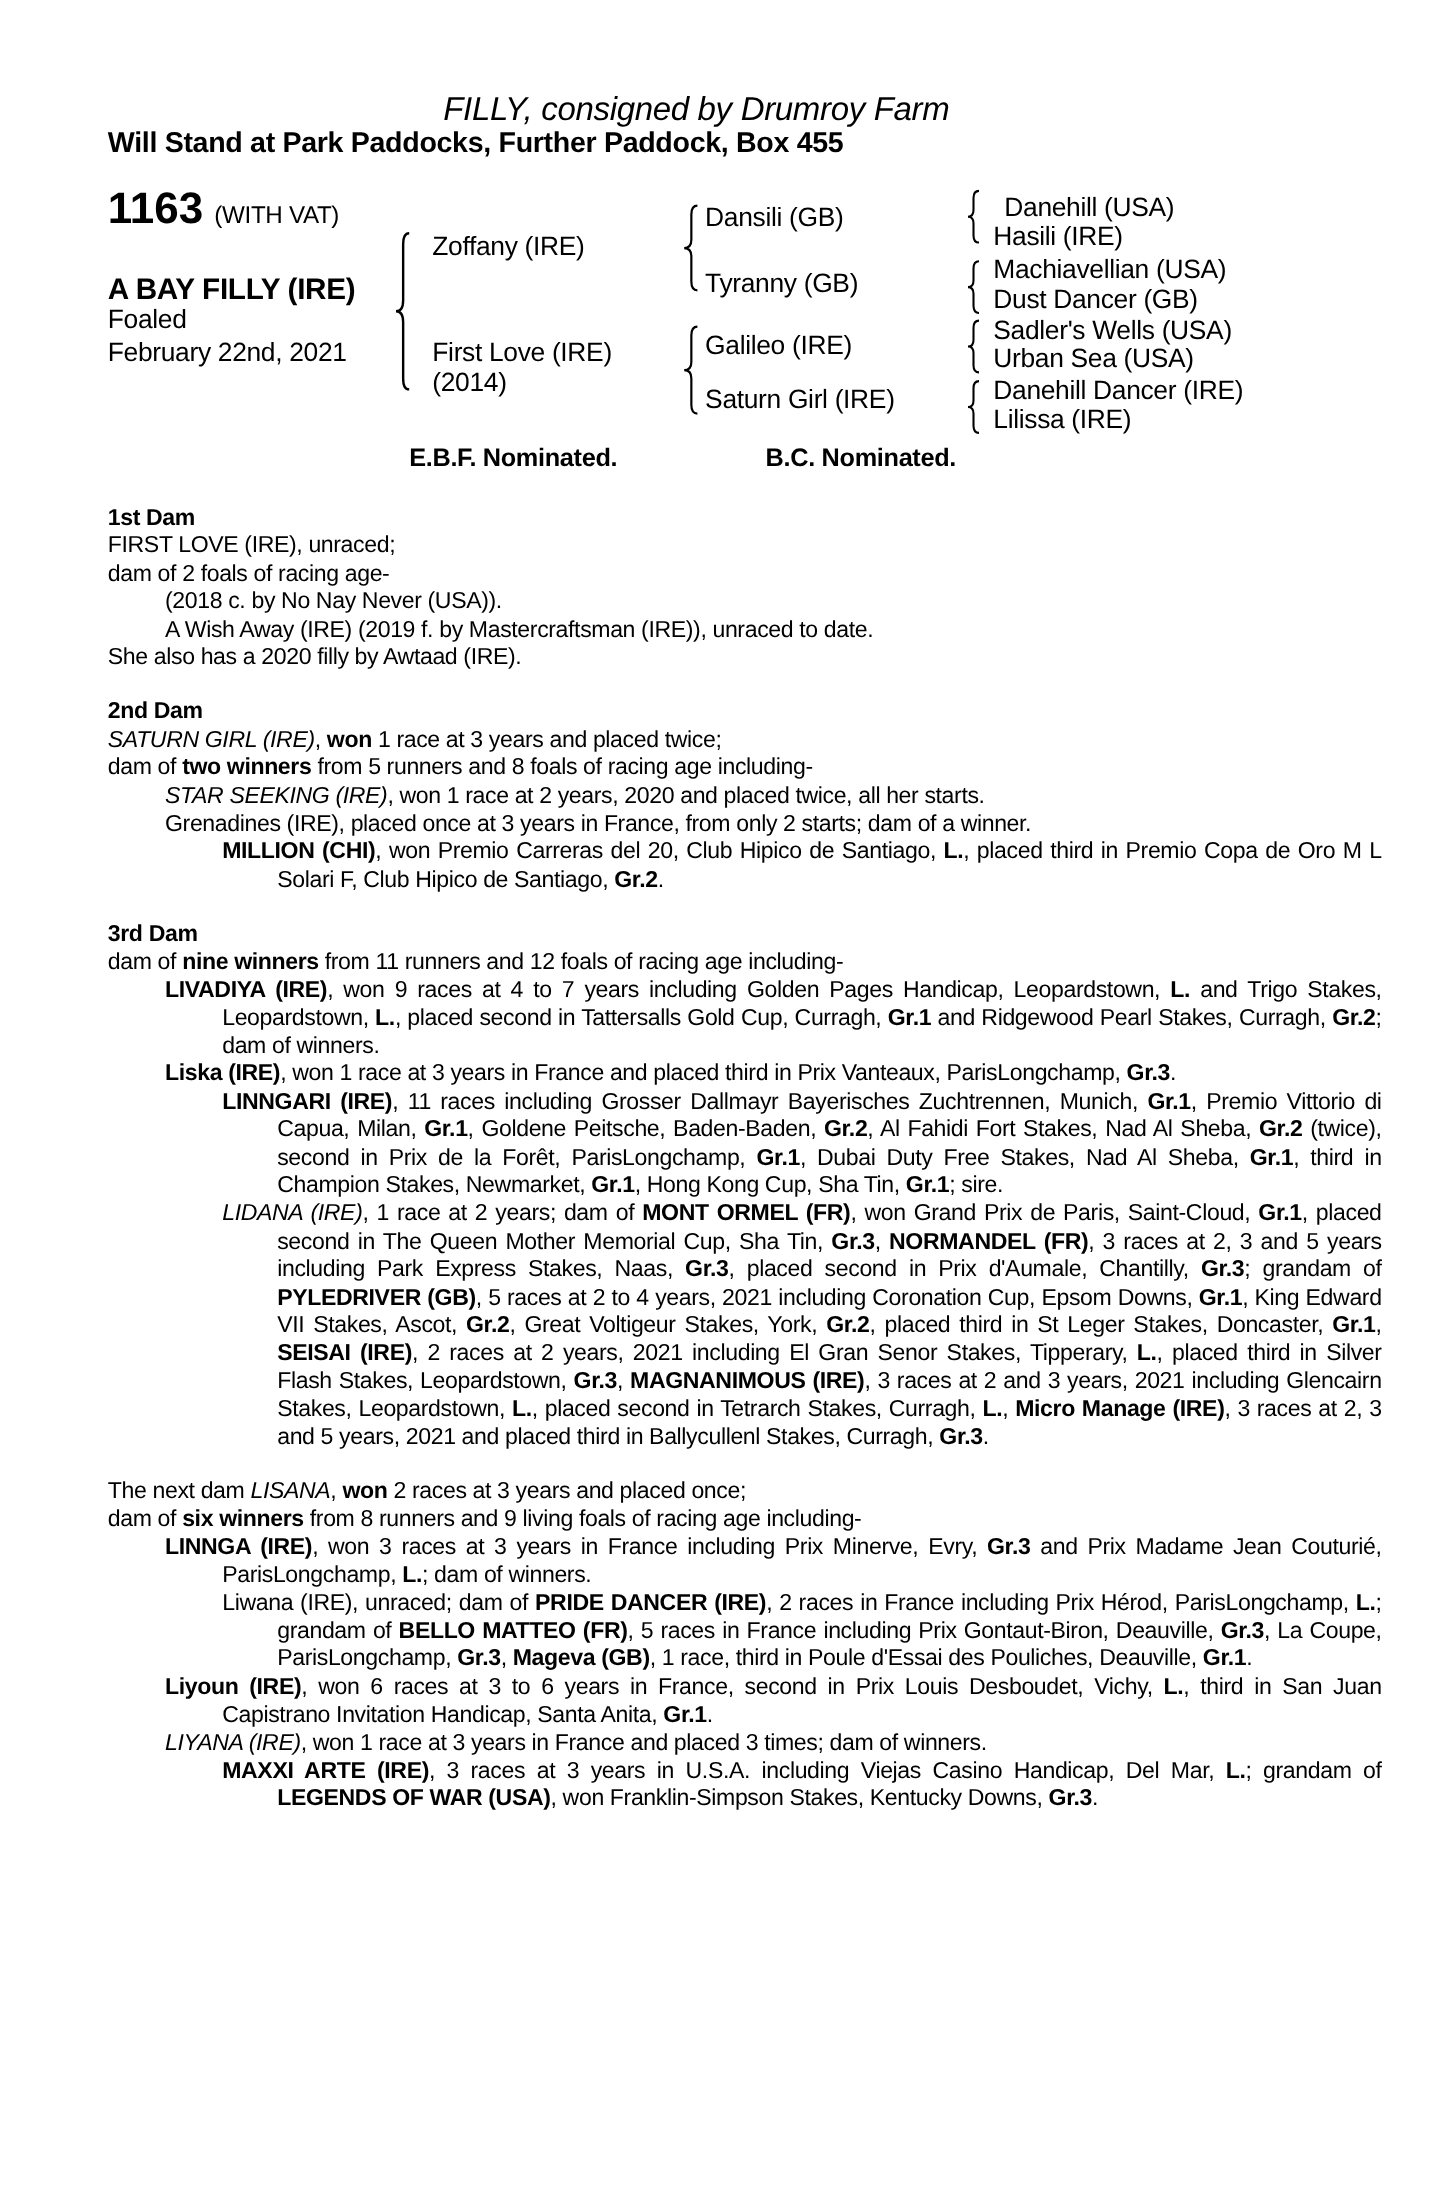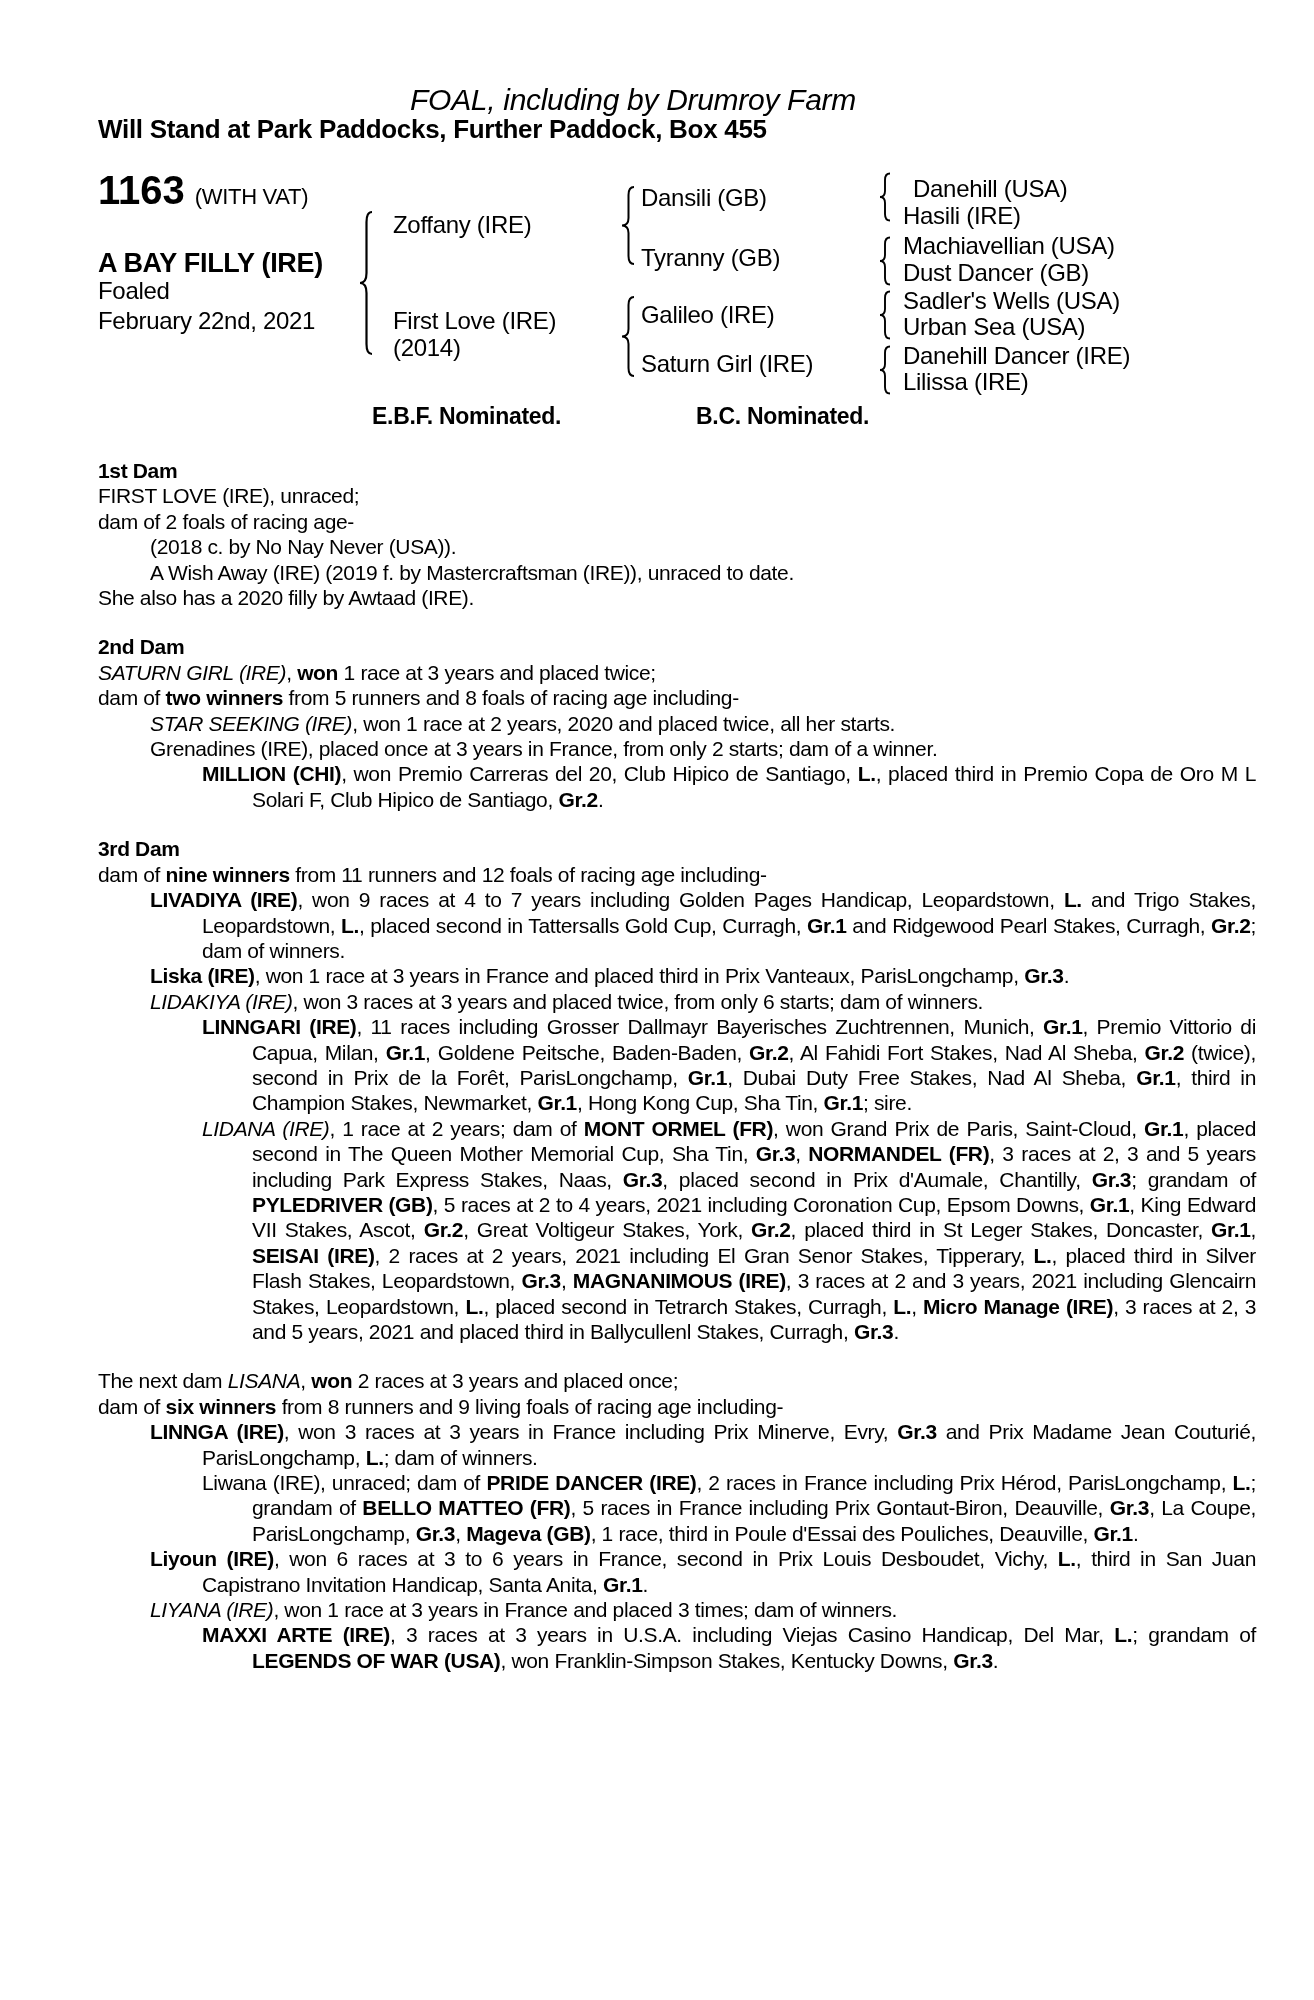--- a/index.html
+++ b/index.html
@@ -63,21 +63,21 @@
   .r-n{font-weight:400;font-style:normal;}
   .r-b{font-weight:700;}
   .r-i{font-style:italic;}
 </style>
 </head>
 <body>
 
 <div class="page">
 
   <div class="page-header">
-    <div class="h-italic">FOAL, including by Drumroy Farm</div>
+    <div class="h-italic">FILLY, consigned by Drumroy Farm</div>
     <div class="h-stand">Will Stand at Park Paddocks, Further Paddock, Box 455</div>
   </div>
 
   <div class="ped">
 
     <div class="abs lot-line" style="left:98px;top:22px;">
       <span class="lot-number">1163</span>
       <span class="lot-vat">(WITH VAT)</span>
     </div>
     <div class="abs horse-name" style="left:98px;top:102px;">A BAY FILLY (IRE)</div>
@@ -147,21 +147,20 @@
         <p class="ind-m"><span class="r-n">dam of </span><span class="r-b">two winners</span><span class="r-n"> from 5 runners and 8 foals of racing age including-</span></p>
         <p class="ind-1"><span class="r-i">STAR SEEKING (IRE)</span><span class="r-n">, won 1 race at 2 years, 2020 and placed twice, all her starts.</span></p>
         <p class="ind-1"><span class="r-n">Grenadines (IRE), placed once at 3 years in France, from only 2 starts; dam of a winner.</span></p>
         <p class="ind-2"><span class="r-b">MILLION (CHI)</span><span class="r-n">, won Premio Carreras del 20, Club Hipico de Santiago, </span><span class="r-b">L.</span><span class="r-n">, placed third in Premio Copa de Oro M L Solari F, Club Hipico de Santiago, </span><span class="r-b">Gr.2</span><span class="r-n">.</span></p>
       </section>
       <section>
         <h3>3rd Dam</h3>
         <p class="ind-m"><span class="r-n">dam of </span><span class="r-b">nine winners</span><span class="r-n"> from 11 runners and 12 foals of racing age including-</span></p>
         <p class="ind-1"><span class="r-b">LIVADIYA (IRE)</span><span class="r-n">, won 9 races at 4 to 7 years including Golden Pages Handicap, Leopardstown, </span><span class="r-b">L.</span><span class="r-n"> and Trigo Stakes, Leopardstown, </span><span class="r-b">L.</span><span class="r-n">, placed second in Tattersalls Gold Cup, Curragh, </span><span class="r-b">Gr.1</span><span class="r-n"> and Ridgewood Pearl Stakes, Curragh, </span><span class="r-b">Gr.2</span><span class="r-n">; dam of winners.</span></p>
         <p class="ind-1"><span class="r-b">Liska (IRE)</span><span class="r-n">, won 1 race at 3 years in France and placed third in Prix Vanteaux, ParisLongchamp, </span><span class="r-b">Gr.3</span><span class="r-n">.</span></p>
-        <p class="ind-1"><span class="r-i">LIDAKIYA (IRE)</span><span class="r-n">, won 3 races at 3 years and placed twice, from only 6 starts; dam of winners.</span></p>
         <p class="ind-2"><span class="r-b">LINNGARI (IRE)</span><span class="r-n">, 11 races including Grosser Dallmayr Bayerisches Zuchtrennen, Munich, </span><span class="r-b">Gr.1</span><span class="r-n">, Premio Vittorio di Capua, Milan, </span><span class="r-b">Gr.1</span><span class="r-n">, Goldene Peitsche, Baden-Baden, </span><span class="r-b">Gr.2</span><span class="r-n">, Al Fahidi Fort Stakes, Nad Al Sheba, </span><span class="r-b">Gr.2</span><span class="r-n"> (twice), second in Prix de la Forêt, ParisLongchamp, </span><span class="r-b">Gr.1</span><span class="r-n">, Dubai Duty Free Stakes, Nad Al Sheba, </span><span class="r-b">Gr.1</span><span class="r-n">, third in Champion Stakes, Newmarket, </span><span class="r-b">Gr.1</span><span class="r-n">, Hong Kong Cup, Sha Tin, </span><span class="r-b">Gr.1</span><span class="r-n">; sire.</span></p>
         <p class="ind-2"><span class="r-i">LIDANA (IRE)</span><span class="r-n">, 1 race at 2 years; dam of </span><span class="r-b">MONT ORMEL (FR)</span><span class="r-n">, won Grand Prix de Paris, Saint-Cloud, </span><span class="r-b">Gr.1</span><span class="r-n">, placed second in The Queen Mother Memorial Cup, Sha Tin, </span><span class="r-b">Gr.3</span><span class="r-n">, </span><span class="r-b">NORMANDEL (FR)</span><span class="r-n">, 3 races at 2, 3 and 5 years including Park Express Stakes, Naas, </span><span class="r-b">Gr.3</span><span class="r-n">, placed second in Prix d'Aumale, Chantilly, </span><span class="r-b">Gr.3</span><span class="r-n">; grandam of </span><span class="r-b">PYLEDRIVER (GB)</span><span class="r-n">, 5 races at 2 to 4 years, 2021 including Coronation Cup, Epsom Downs, </span><span class="r-b">Gr.1</span><span class="r-n">, King Edward VII Stakes, Ascot, </span><span class="r-b">Gr.2</span><span class="r-n">, Great Voltigeur Stakes, York, </span><span class="r-b">Gr.2</span><span class="r-n">, placed third in St Leger Stakes, Doncaster, </span><span class="r-b">Gr.1</span><span class="r-n">, </span><span class="r-b">SEISAI (IRE)</span><span class="r-n">, 2 races at 2 years, 2021 including El Gran Senor Stakes, Tipperary, </span><span class="r-b">L.</span><span class="r-n">, placed third in Silver Flash Stakes, Leopardstown, </span><span class="r-b">Gr.3</span><span class="r-n">, </span><span class="r-b">MAGNANIMOUS (IRE)</span><span class="r-n">, 3 races at 2 and 3 years, 2021 including Glencairn Stakes, Leopardstown, </span><span class="r-b">L.</span><span class="r-n">, placed second in Tetrarch Stakes, Curragh, </span><span class="r-b">L.</span><span class="r-n">, </span><span class="r-b">Micro Manage (IRE)</span><span class="r-n">, 3 races at 2, 3 and 5 years, 2021 and placed third in Ballycullenl Stakes, Curragh, </span><span class="r-b">Gr.3</span><span class="r-n">.</span></p>
       </section>
       <section>
         <p class="ind-m"><span class="r-n">The next dam </span><span class="r-i">LISANA</span><span class="r-n">, </span><span class="r-b">won</span><span class="r-n"> 2 races at 3 years and placed once;</span></p>
         <p class="ind-m"><span class="r-n">dam of </span><span class="r-b">six winners</span><span class="r-n"> from 8 runners and 9 living foals of racing age including-</span></p>
         <p class="ind-1"><span class="r-b">LINNGA (IRE)</span><span class="r-n">, won 3 races at 3 years in France including Prix Minerve, Evry, </span><span class="r-b">Gr.3</span><span class="r-n"> and Prix Madame Jean Couturié, ParisLongchamp, </span><span class="r-b">L.</span><span class="r-n">; dam of winners.</span></p>
         <p class="ind-2"><span class="r-n">Liwana (IRE), unraced; dam of </span><span class="r-b">PRIDE DANCER (IRE)</span><span class="r-n">, 2 races in France including Prix Hérod, ParisLongchamp, </span><span class="r-b">L.</span><span class="r-n">; grandam of </span><span class="r-b">BELLO MATTEO (FR)</span><span class="r-n">, 5 races in France including Prix Gontaut-Biron, Deauville, </span><span class="r-b">Gr.3</span><span class="r-n">, La Coupe, ParisLongchamp, </span><span class="r-b">Gr.3</span><span class="r-n">, </span><span class="r-b">Mageva (GB)</span><span class="r-n">, 1 race, third in Poule d'Essai des Pouliches, Deauville, </span><span class="r-b">Gr.1</span><span class="r-n">.</span></p>
         <p class="ind-1"><span class="r-b">Liyoun (IRE)</span><span class="r-n">, won 6 races at 3 to 6 years in France, second in Prix Louis Desboudet, Vichy, </span><span class="r-b">L.</span><span class="r-n">, third in San Juan Capistrano Invitation Handicap, Santa Anita, </span><span class="r-b">Gr.1</span><span class="r-n">.</span></p>
         <p class="ind-1"><span class="r-i">LIYANA (IRE)</span><span class="r-n">, won 1 race at 3 years in France and placed 3 times; dam of winners.</span></p>

